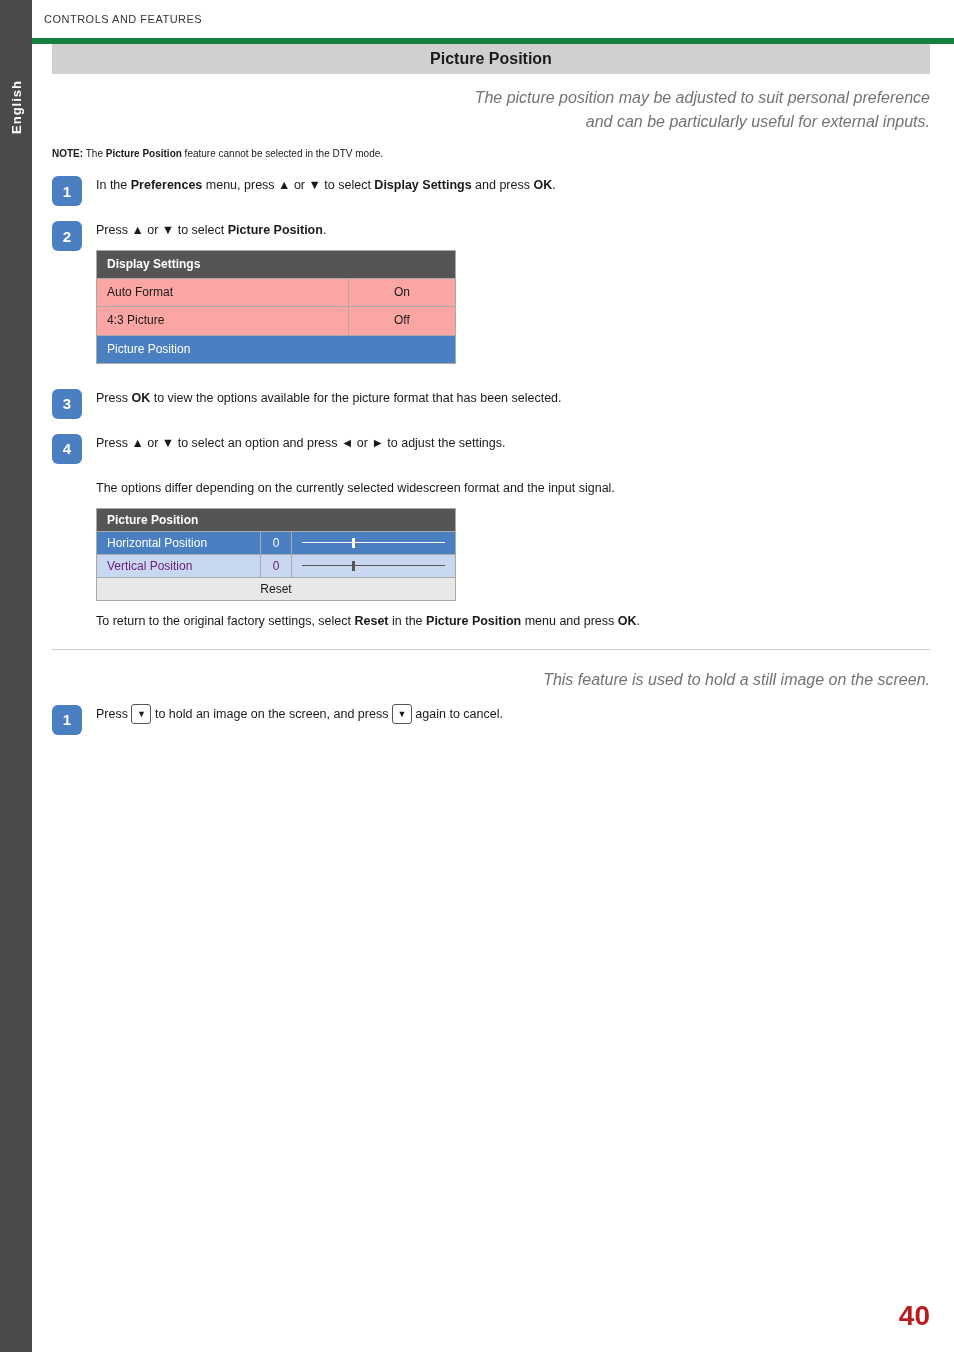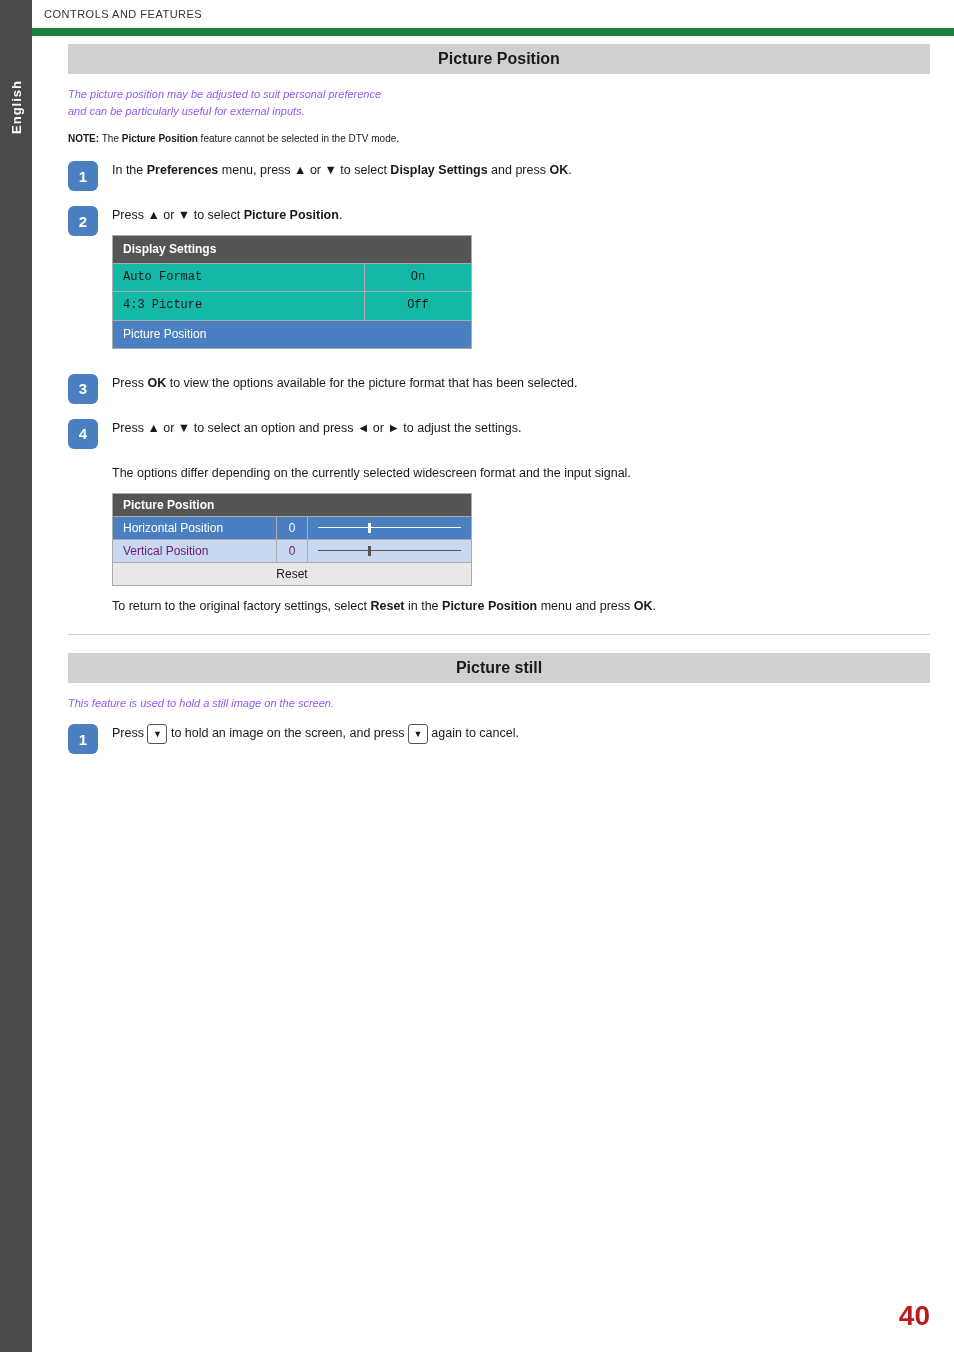--- a/index.html
+++ b/index.html
@@ -34,36 +34,36 @@
       transform: rotate(180deg);
       letter-spacing: 1px;
     }
 
     
     .top-bar {
       position: absolute;
       left: 32px;
       top: 0;
       right: 0;
-      height: 36px;
-      border-bottom: 8px solid #15803d;
+      height: 44px;
+      border-bottom: 6px solid #15803d;
       display: flex;
       align-items: center;
       padding-left: 12px;
     }
     .top-bar-text {
       font-size: 11px;
       color: #333;
       letter-spacing: 0.5px;
     }
 
     
     .main-content {
       position: absolute;
-      left: 44px;
+      left: 28px;
       top: 28px;
       right: 0;
       padding: 16px 24px;
     }
 
     
     .section-header {
       background: #d0d0d0;
       text-align: center;
       padding: 6px 0;
@@ -72,23 +72,23 @@
     }
     .section-header-text {
       font-size: 16px;
       font-weight: bold;
       color: #1a1a1a;
     }
 
     
     .description-italic {
       font-style: italic;
-      text-align: left;
-      font-size: 11px;
-      color: #8b5cf6;
+      text-align: right;
+      font-size: 16px;
+      color: #737373;
       margin-bottom: 12px;
       line-height: 1.5;
     }
 
     
     .note-text {
       font-size: 10px;
       color: #1a1a1a;
       margin-bottom: 14px;
       line-height: 1.5;
@@ -133,23 +133,22 @@
     .menu-table tr td {
       padding: 4px 10px;
       border: 1px solid #aaa;
     }
     .menu-table tr.header-row td {
       background: #555;
       color: #fff;
       font-weight: bold;
     }
     .menu-table tr.normal-row td {
-      background: #14b8a6;
-      color: #1a1a1a;
-      font-family: Liberation Mono, monospace;
+      background: #fca5a5;
+      color: #1a1a1a;
     }
     .menu-table tr.normal-row td.value {
       text-align: center;
     }
     .menu-table tr.selected-row td {
       background: #4a7fc1;
       color: #fff;
     }
 
     
@@ -344,23 +343,20 @@
       </table>
   </div>
 
   <div class="extra-text">
     To return to the original factory settings, select <b>Reset</b> in the <b>Picture Position</b> menu and press <b>OK</b>.
   </div>
 
   <hr class="divider">
 
   <div class="section2">
-    <div class="section-header">
-      <span class="section-header-text">Picture still</span>
-    </div>
 
     <p class="description-italic">This feature is used to hold a still image on the screen.</p>
 
     <div class="step">
       <div class="step-number">1</div>
       <div class="step-content">
         Press
         <span class="remote-btn">▼</span>
         to hold an image on the screen, and press
         <span class="remote-btn">▼</span>

